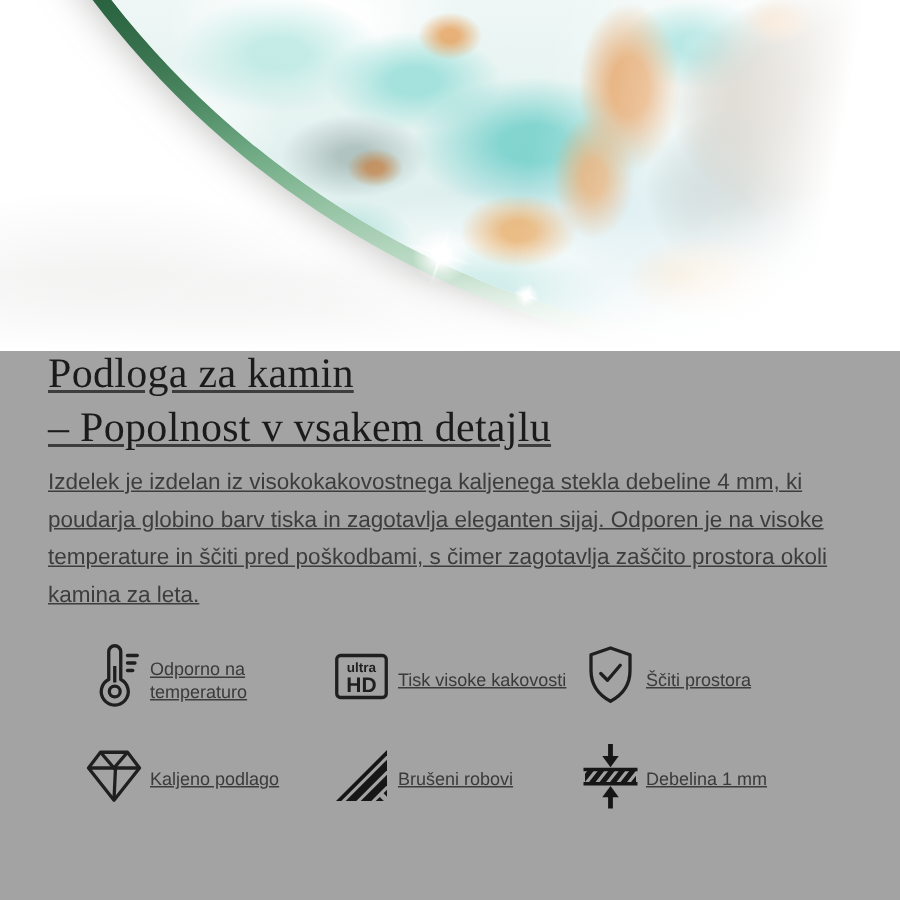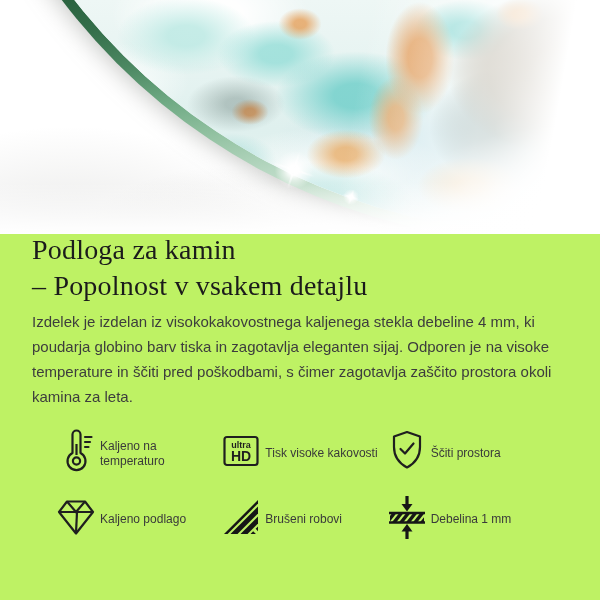--- a/index.html
+++ b/index.html
@@ -2,21 +2,21 @@
 <html><head>
 <meta charset="utf-8">
 <style>
   html,body{margin:0;padding:0;}
   body{
     width:600px;height:600px;overflow:hidden;
     background:#ffffff;
     font-family:"Liberation Sans","DejaVu Sans",sans-serif;
     color:#3d3d3d;
   }
-  .page{position:relative;width:600px;height:600px;background:#bef264;}
+  .page{position:relative;width:600px;height:600px;background:#a3a3a3;text-decoration:underline;}
 
   
   .hero{
     position:relative;width:600px;height:234px;overflow:hidden;
     background:
       radial-gradient(300px 170px at 70px 245px, rgba(135,135,130,0.20), transparent 70%),
       radial-gradient(220px 120px at 230px 250px, rgba(140,140,135,0.16), transparent 70%),
       #ffffff;
   }
   .glass-shadow{
@@ -144,21 +144,21 @@
         <div class="iconbox">
           <svg width="48" height="48" viewBox="0 0 48 48">
             <path class="icn" stroke-linejoin="round" d="M20.5,7.5 a4,4 0 0 1 8,0 V26 a9,9 0 1 1 -8,0 Z"></path>
             <line class="icn" stroke-width="2" x1="24.5" y1="17" x2="24.5" y2="28"></line>
             <circle class="icn" stroke-width="2.1" cx="24.5" cy="34" r="3.6"></circle>
             <line class="icn" stroke-width="2" stroke-linecap="round" x1="33" y1="10" x2="39.5" y2="10"></line>
             <line class="icn" stroke-width="2" stroke-linecap="round" x1="33" y1="15" x2="38" y2="15"></line>
             <line class="icn" stroke-width="2" stroke-linecap="round" x1="33" y1="20" x2="36.5" y2="20"></line>
           </svg>
         </div>
-        <div class="label">Kaljeno na temperaturo</div>
+        <div class="label">Odporno na temperaturo</div>
       </div>
 
       <div class="feature">
         <div class="iconbox">
           <svg width="48" height="48" viewBox="0 0 48 48">
             <rect class="icn" stroke-width="2.4" x="7.5" y="10" width="33" height="28" rx="2.5"></rect>
             <text class="hd-small" x="24" y="21" text-anchor="middle">ultra</text>
             <text class="hd-big" x="24" y="34" text-anchor="middle">HD</text>
           </svg>
         </div>

